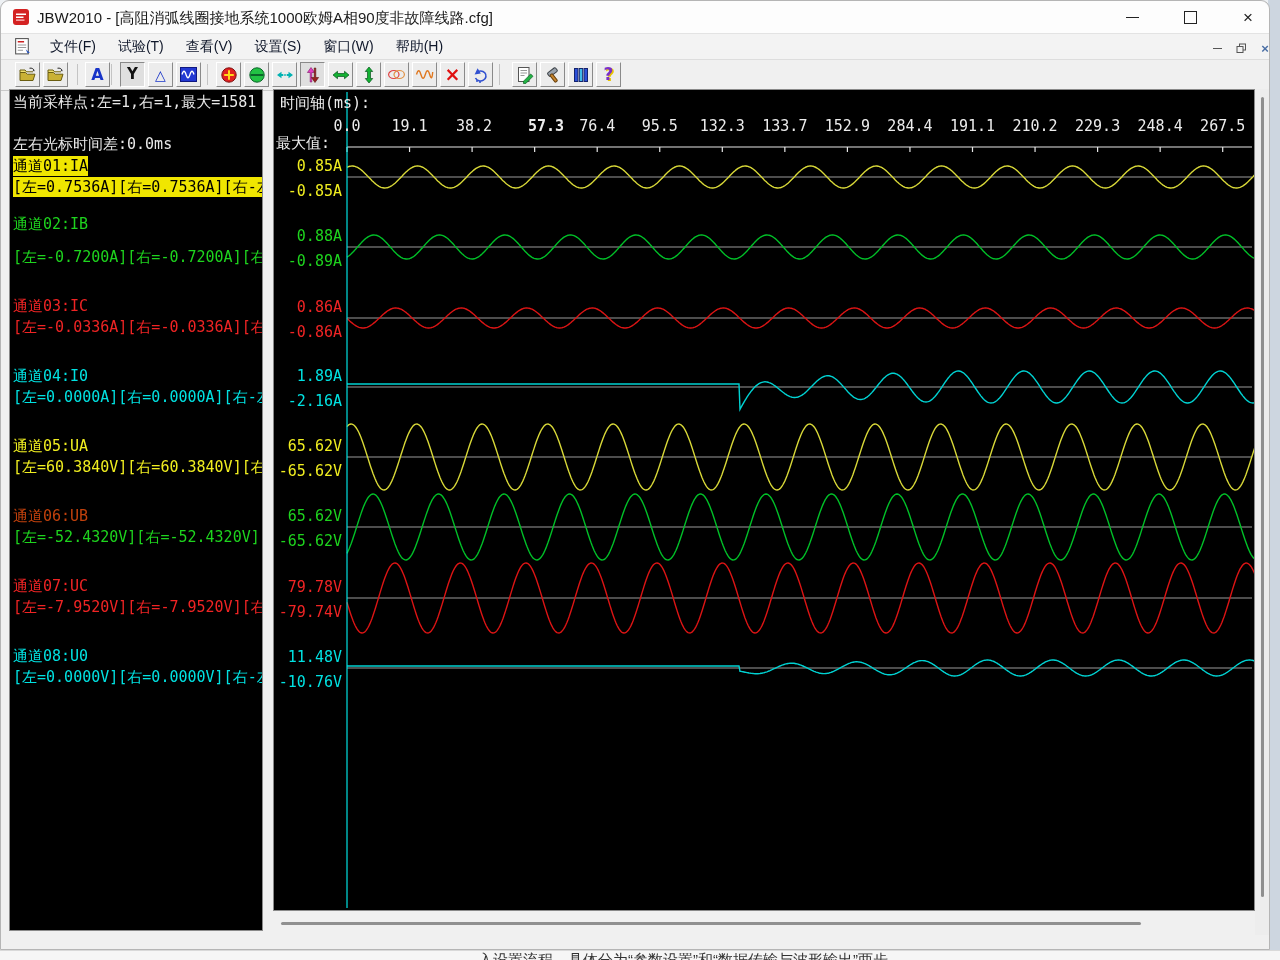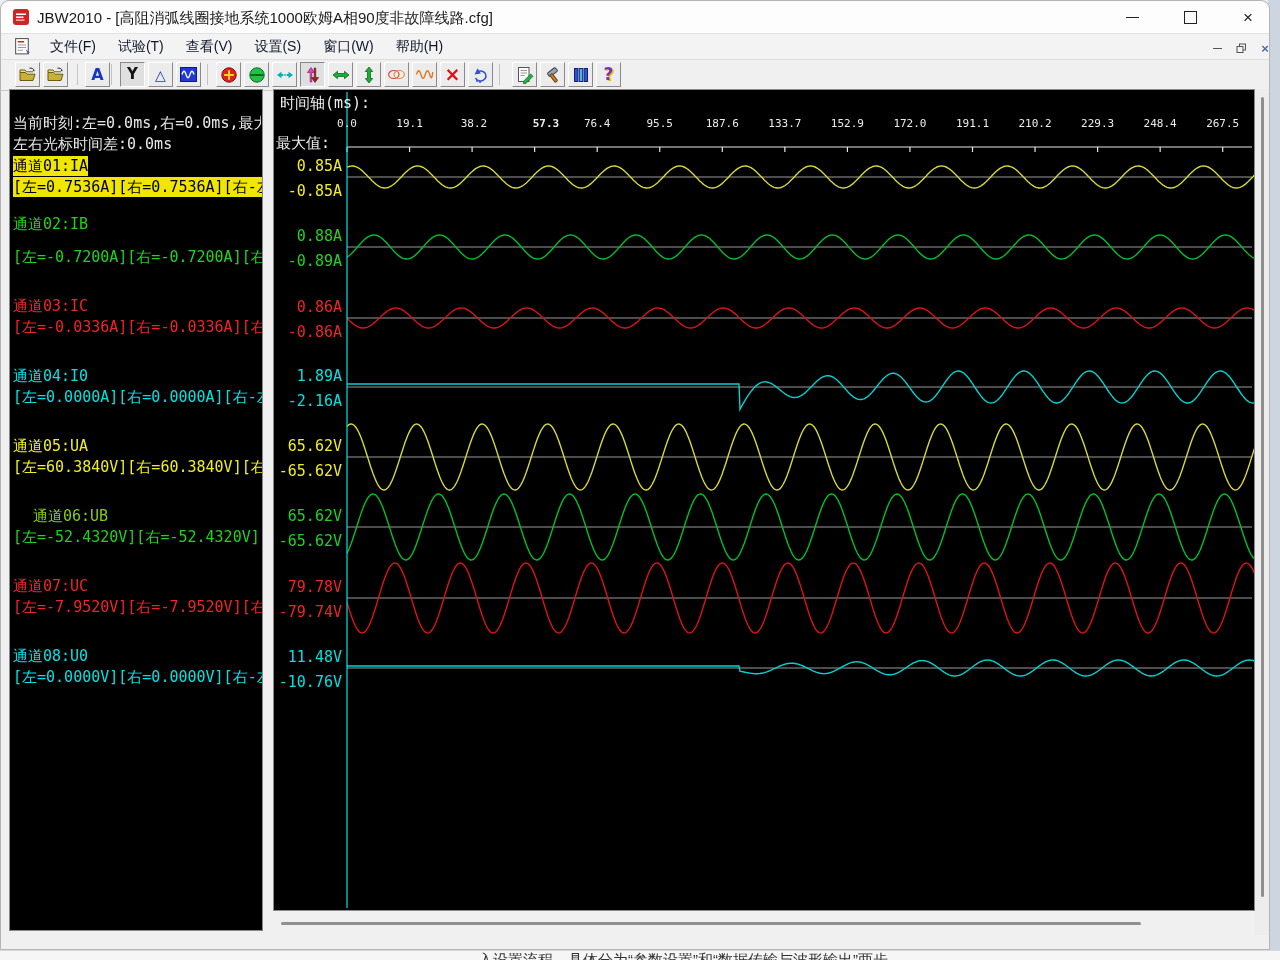--- a/index.html
+++ b/index.html
@@ -49,21 +49,21 @@
               font-family:"DejaVu Sans Mono","Liberation Mono",monospace;}
   .ip-line{position:absolute;left:3px;width:248px;height:20px;line-height:20px;font-size:15px;color:#e8e8e8;white-space:nowrap;overflow:hidden;}
   .ch-label{position:absolute;left:3px;height:20px;line-height:20px;font-size:15px;white-space:nowrap;}
   .ch-label span{display:inline-block;}
   .ch-vals{position:absolute;left:3px;width:249px;height:20px;line-height:20px;font-size:15px;white-space:nowrap;overflow:hidden;}
 
   #wave-panel{position:absolute;left:272px;top:88px;width:982px;height:846px;}
   #wave-black{position:absolute;left:0;top:0;width:982px;height:822px;background:#000;border:1px solid #8a8a8a;box-sizing:border-box;overflow:hidden;}
   #wave-svg{position:absolute;left:0;top:0;}
   .wp-txt{position:absolute;color:#ececec;font-size:15px;font-family:"DejaVu Sans Mono","Liberation Mono",monospace;white-space:nowrap;}
-  .tick-label{position:absolute;top:27px;transform:translateX(-50%);color:#ececec;font-size:11px;font-family:"DejaVu Sans Mono","Liberation Mono",monospace;}
+  .tick-label{position:absolute;top:27px;transform:translateX(-50%);color:#ececec;font-size:15px;font-family:"DejaVu Sans Mono","Liberation Mono",monospace;}
 
   
   #hscroll{position:absolute;left:0;top:822px;width:982px;height:24px;background:#f0f0f0;}
   #hscroll-thumb{position:absolute;left:8px;top:11px;width:860px;height:3px;background:#909090;border-radius:2px;}
   #vscroll{position:absolute;left:1254px;top:88px;width:15px;height:846px;background:#ededed;}
   #vscroll-thumb{position:absolute;left:6px;top:8px;width:3px;height:800px;background:#8f8f8f;border-radius:2px;}
 
   
   #statusbar{position:absolute;left:0;top:934px;width:100%;height:16px;background:#f3f3f3;border-top:1px solid #dcdcdc;}
   #status-ready{position:absolute;left:12px;top:1px;font-size:12px;color:#222;}
@@ -287,33 +287,33 @@
             <span style="position:relative;display:inline-block;"><span class="tb-txt" style="position:absolute;left:1.5px;top:1px;color:#e8c400;font-size:17px;">?</span><span class="tb-txt" style="position:relative;color:#7a2ec8;font-size:17px;">?</span></span>
           </span>
         </div>
         <div class="tb-sep" style="left: 76px;"></div>
         <div class="tb-sep" style="left: 110px;"></div>
         <div class="tb-sep" style="left: 206px;"></div>
         <div class="tb-sep" style="left: 498px;"></div>
       </div>
 
     <div id="info-panel">
-        <div class="ip-line" style="top: 23px;">当前时刻:左=0.0ms,右=0.0ms,最大</div>
+        <div class="ip-line" style="top: 2px;">当前采样点:左=1,右=1,最大=1581</div>
         <div class="ip-line" style="top: 44px;">左右光标时间差:0.0ms</div>
         <div class="ch-label" style="top: 66px;"><span style="background: rgb(240, 230, 0); color: rgb(0, 0, 0);">通道01:IA</span></div>
         <div class="ch-vals" style="top: 87px; background: rgb(240, 230, 0); color: rgb(0, 0, 0);">[左=0.7536A][右=0.7536A][右-左</div>
         <div class="ch-label" style="top: 124px;"><span style="color: rgb(30, 212, 30);">通道02:IB</span></div>
         <div class="ch-vals" style="top: 157px; color: rgb(30, 212, 30);">[左=-0.7200A][右=-0.7200A][右-</div>
         <div class="ch-label" style="top: 206px;"><span style="color: rgb(240, 36, 36);">通道03:IC</span></div>
         <div class="ch-vals" style="top: 227px; color: rgb(240, 36, 36);">[左=-0.0336A][右=-0.0336A][右-</div>
         <div class="ch-label" style="top: 276px;"><span style="color: rgb(0, 226, 226);">通道04:I0</span></div>
         <div class="ch-vals" style="top: 297px; color: rgb(0, 226, 226);">[左=0.0000A][右=0.0000A][右-左</div>
         <div class="ch-label" style="top: 346px;"><span style="color: rgb(240, 238, 32);">通道05:UA</span></div>
         <div class="ch-vals" style="top: 367px; color: rgb(240, 238, 32);">[左=60.3840V][右=60.3840V][右-</div>
-        <div class="ch-label" style="top: 416px;"><span style="color: #84cc16; margin-left: 20px;">通道06:UB</span></div>
+        <div class="ch-label" style="top: 416px;"><span style="color: #c2410c;">通道06:UB</span></div>
         <div class="ch-vals" style="top: 437px; color: rgb(30, 212, 30);">[左=-52.4320V][右=-52.4320V][</div>
         <div class="ch-label" style="top: 486px;"><span style="color: rgb(240, 36, 36);">通道07:UC</span></div>
         <div class="ch-vals" style="top: 507px; color: rgb(240, 36, 36);">[左=-7.9520V][右=-7.9520V][右-</div>
         <div class="ch-label" style="top: 556px;"><span style="color: rgb(0, 226, 226);">通道08:U0</span></div>
         <div class="ch-vals" style="top: 577px; color: rgb(0, 226, 226);">[左=0.0000V][右=0.0000V][右-左</div>
       </div>
 
     <div id="wave-panel">
       <div id="wave-black">
         <svg id="wave-svg" width="980" height="820">
@@ -369,24 +369,24 @@
           </svg>
         <div class="wp-txt" style="left:6px;top:4px;">时间轴(ms):</div>
         <div class="wp-txt" style="left:2px;top:44px;">最大值:</div>
         <div id="tick-labels">
             <div class="tick-label" style="left: 73px;">0.0</div>
             <div class="tick-label" style="left: 135.55px;">19.1</div>
             <div class="tick-label" style="left: 200px;">38.2</div>
             <div class="tick-label" style="left: 272px; font-weight: bold;">57.3</div>
             <div class="tick-label" style="left: 323.2px;">76.4</div>
             <div class="tick-label" style="left: 385.75px;">95.5</div>
-            <div class="tick-label" style="left: 448.3px;">187.6</div>
+            <div class="tick-label" style="left: 448.3px;">132.3</div>
             <div class="tick-label" style="left: 510.85px; text-align: right;">133.7</div>
             <div class="tick-label" style="left: 573.4px;">152.9</div>
-            <div class="tick-label" style="left: 635.95px;">172.0</div>
+            <div class="tick-label" style="left: 635.95px;">284.4</div>
             <div class="tick-label" style="left: 698.5px;">191.1</div>
             <div class="tick-label" style="left: 761.05px;">210.2</div>
             <div class="tick-label" style="left: 823.6px;">229.3</div>
             <div class="tick-label" style="left: 886.15px;">248.4</div>
             <div class="tick-label" style="left: 948.7px;">267.5</div>
           </div>
       </div>
       <div id="hscroll">
         <div id="hscroll-thumb"></div>
       </div>

